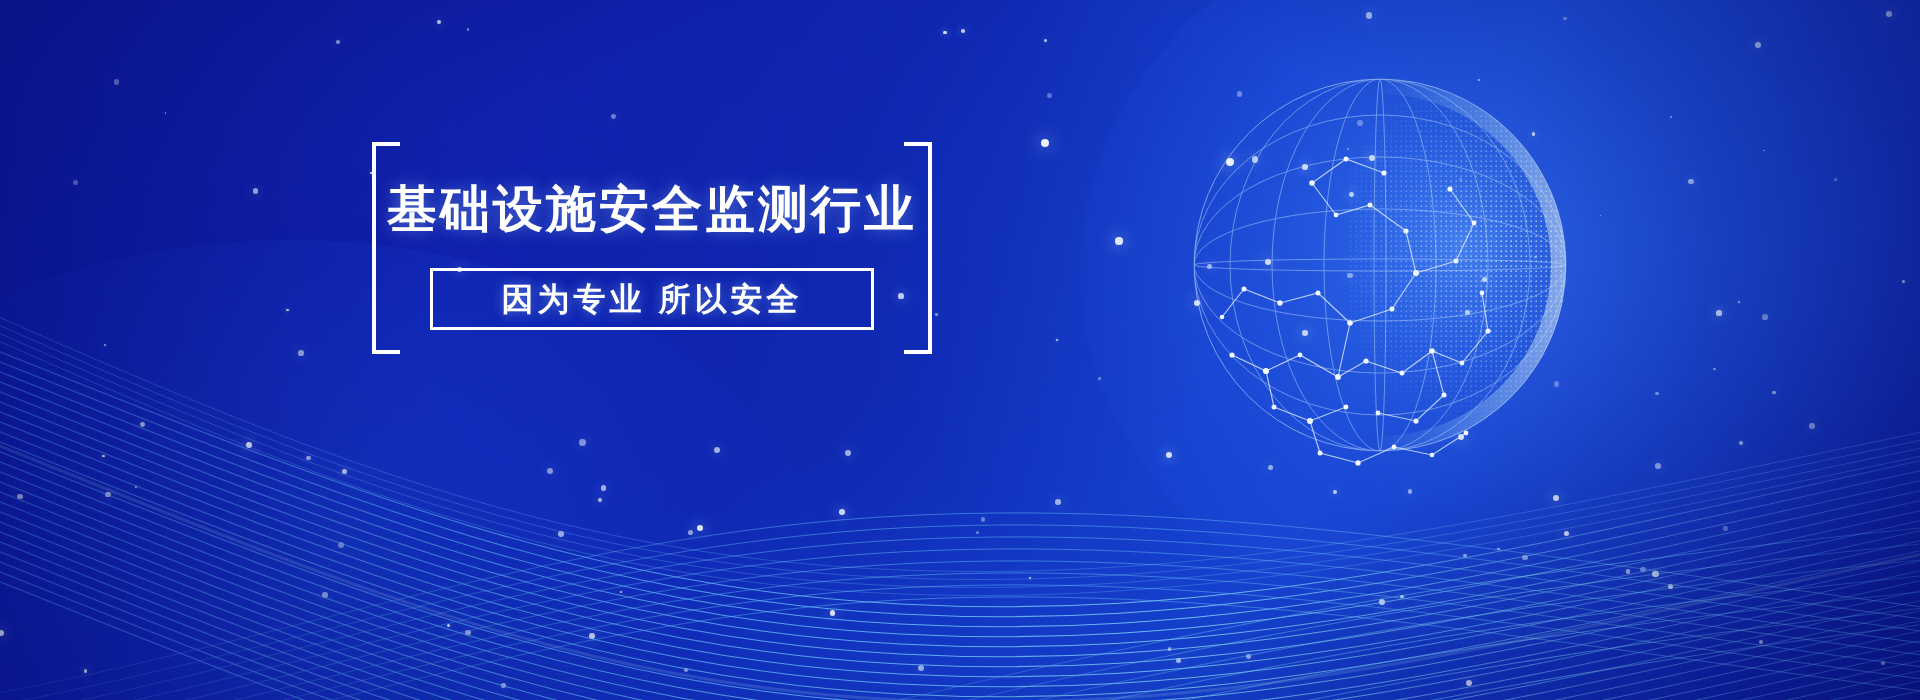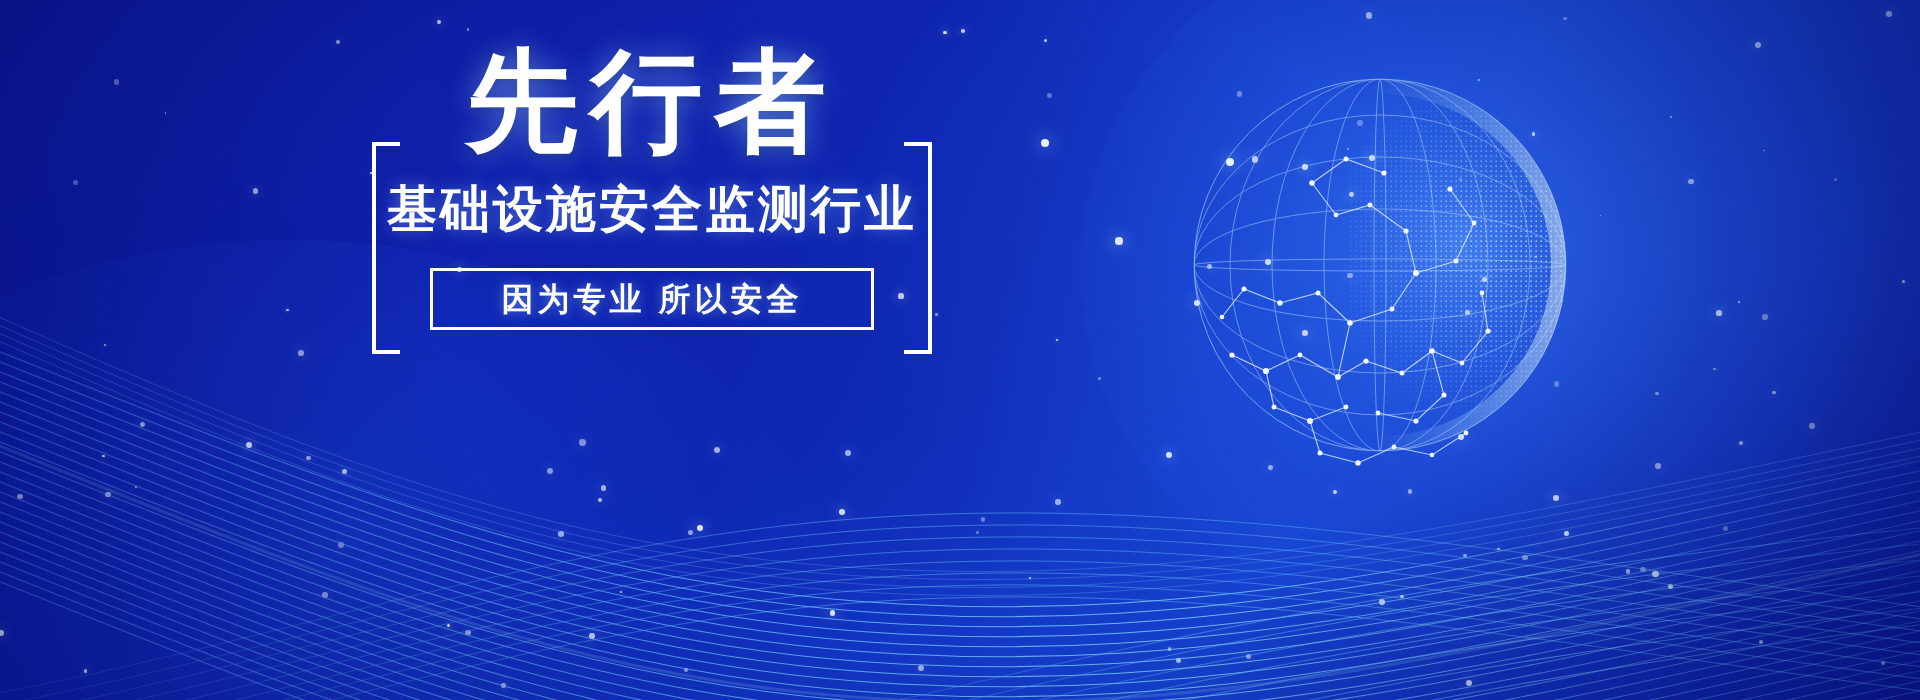--- a/index.html
+++ b/index.html
@@ -471,21 +471,20 @@
       <path d="M-40,430 C 300,566 560,684 900,700 C 1240,716 1520,640 1960,546" fill="none" stroke="#bff2ff" stroke-width="3" opacity="0.16"></path>
     </svg>
   </div>
 
   <div class="vignette"></div>
 
   <div id="logo-block">
     <div class="bracket left"></div>
     <div class="bracket right"></div>
 
-    <div id="title-main">先行者</div>
     <div id="title-sub">基础设施安全监测行业</div>
 
     <div id="tagline-box">
       <span id="tagline-text">因为专业  所以安全</span>
     </div>
   </div>
 
 
 </div>
 

